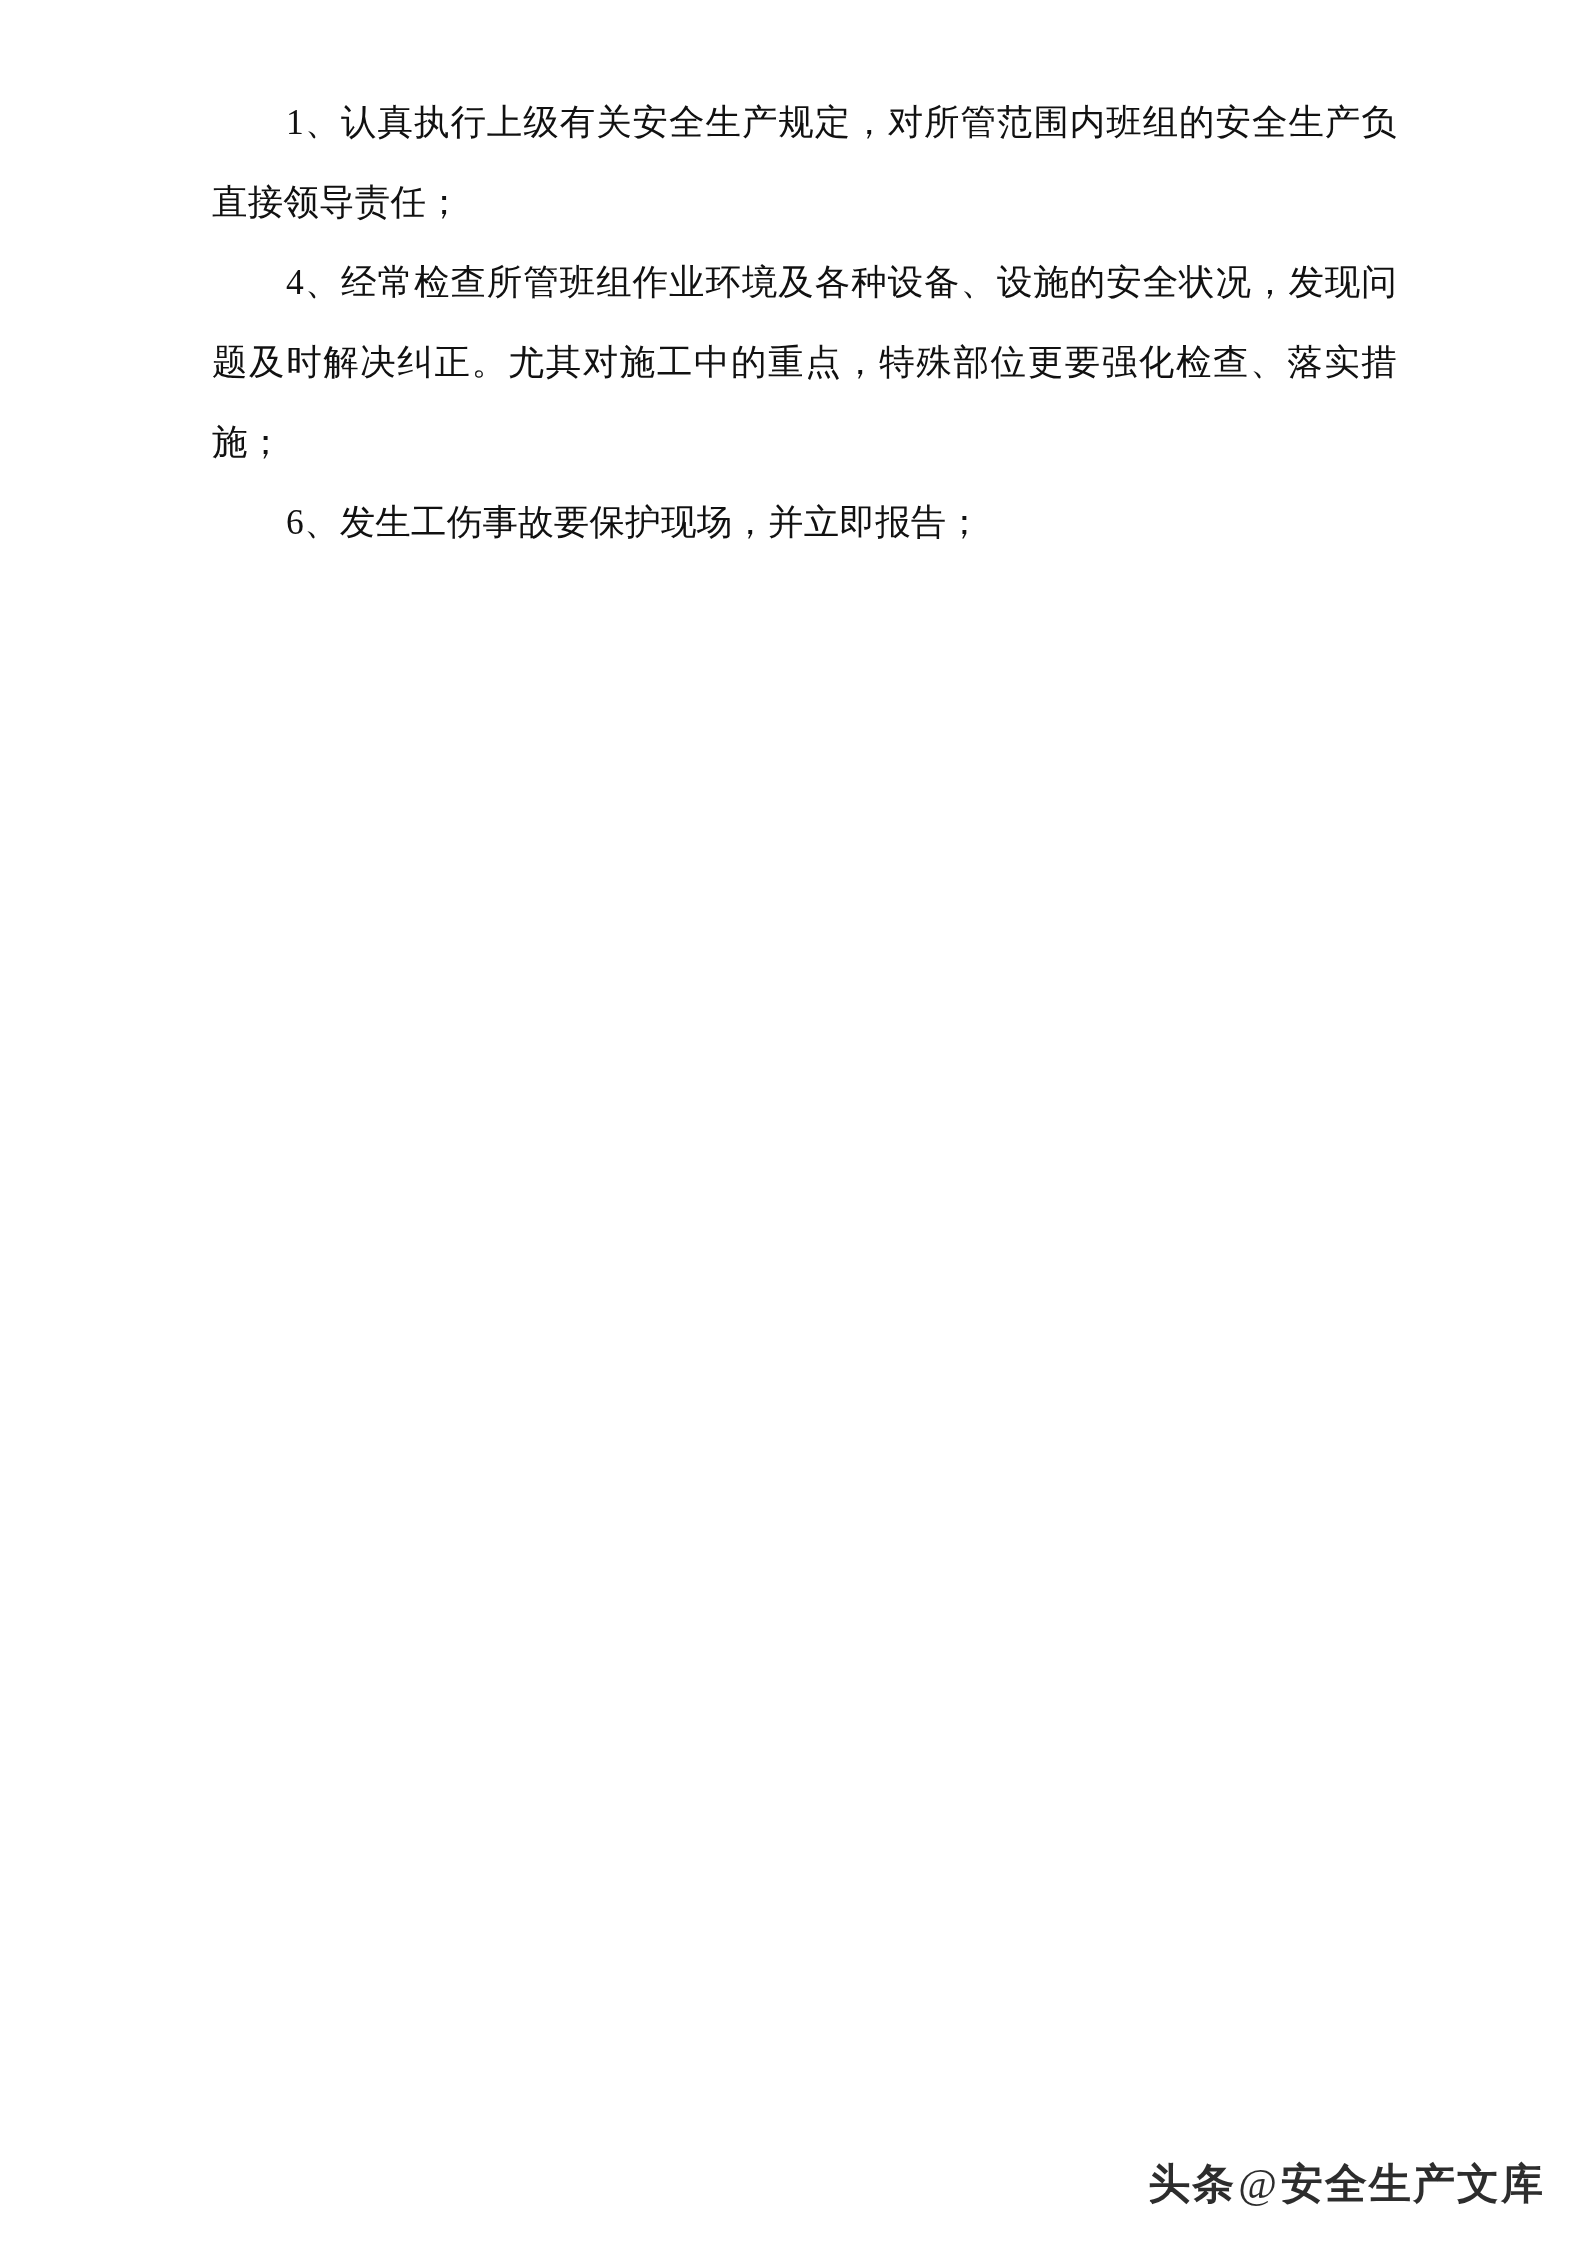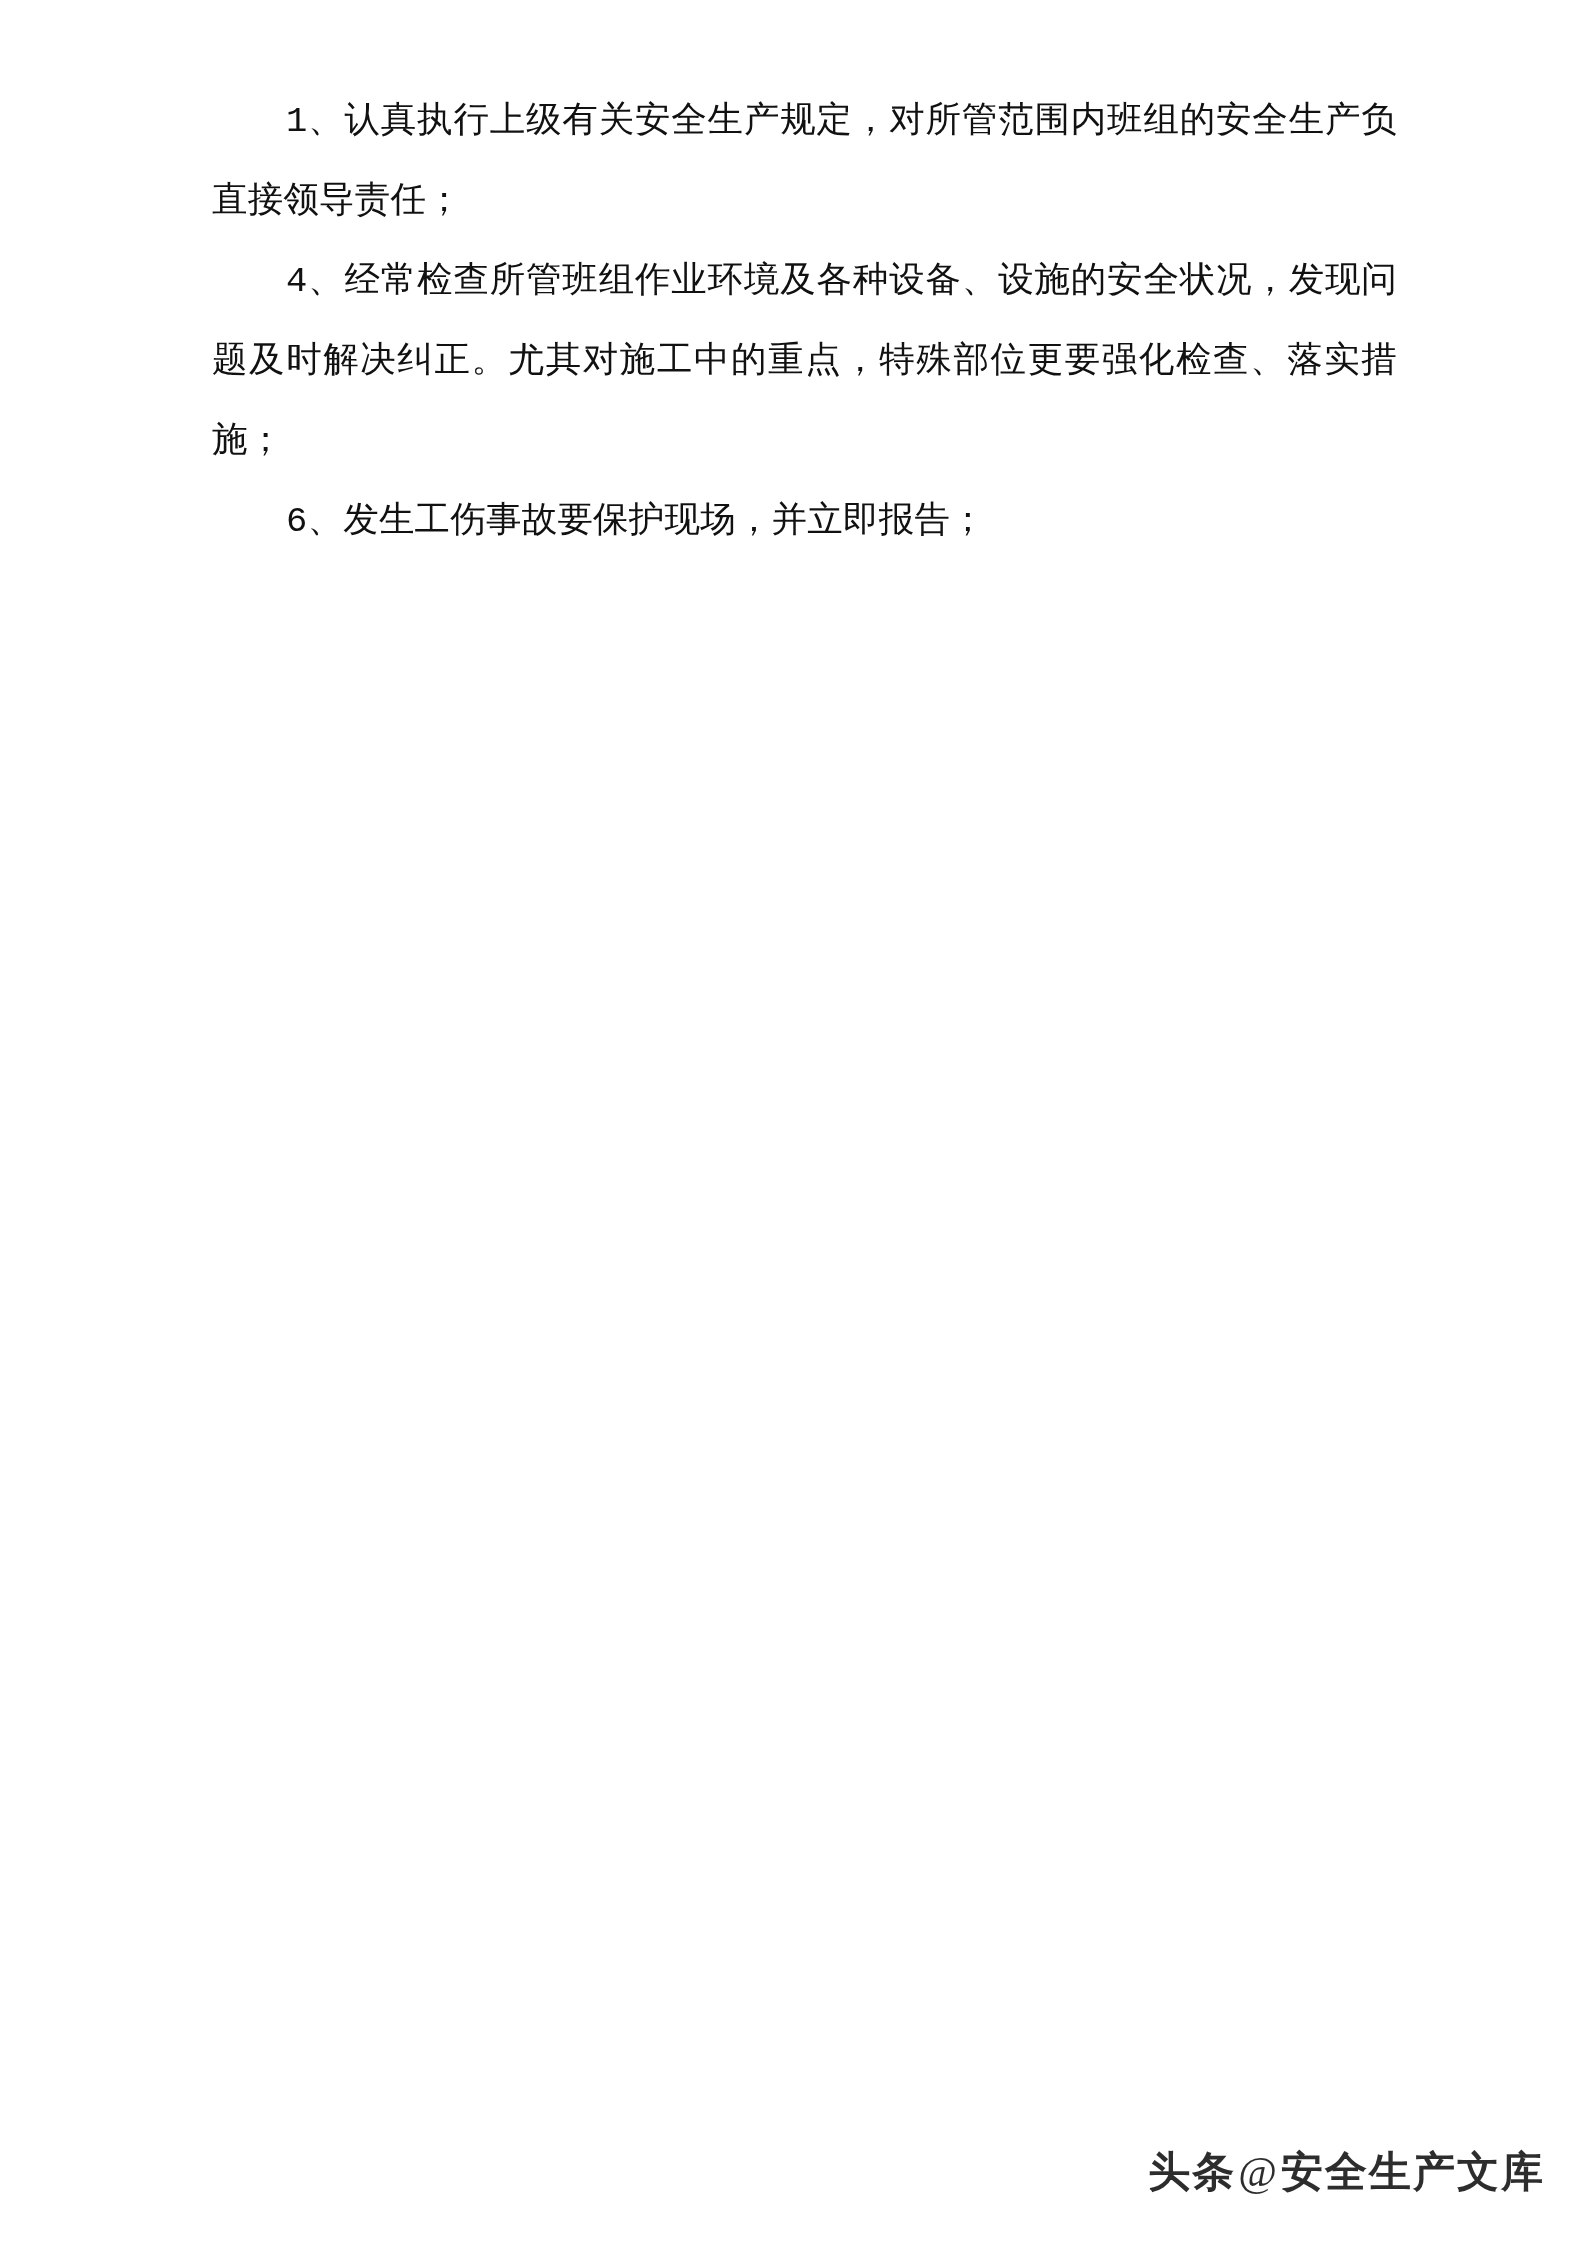--- a/index.html
+++ b/index.html
@@ -49,37 +49,36 @@
 
   .para {
     margin: 0;
     font-size: 35.5px;
     line-height: 80px;
     text-align: justify;
     text-justify: inter-ideograph;
     text-indent: 74px;
     letter-spacing: 0.2px;
     color: #111111;
-    font-family: Liberation Mono, monospace;
   }
 
   .para:first-child {
     margin-top: 82px;
   }
 
   
   .para, .doc-title {
     text-rendering: optimizeLegibility;
   }
 
   
   #watermark {
     position: absolute;
     right: 42px;
-    bottom: 52px;
+    bottom: 40px;
     font-family: "Liberation Sans", "DejaVu Sans", sans-serif;
     font-weight: bold;
     font-size: 42px;
     line-height: 1;
     color: #1c1c1c;
     letter-spacing: 2px;
     white-space: nowrap;
     opacity: 0.92;
   }
   #watermark .wm-at {

